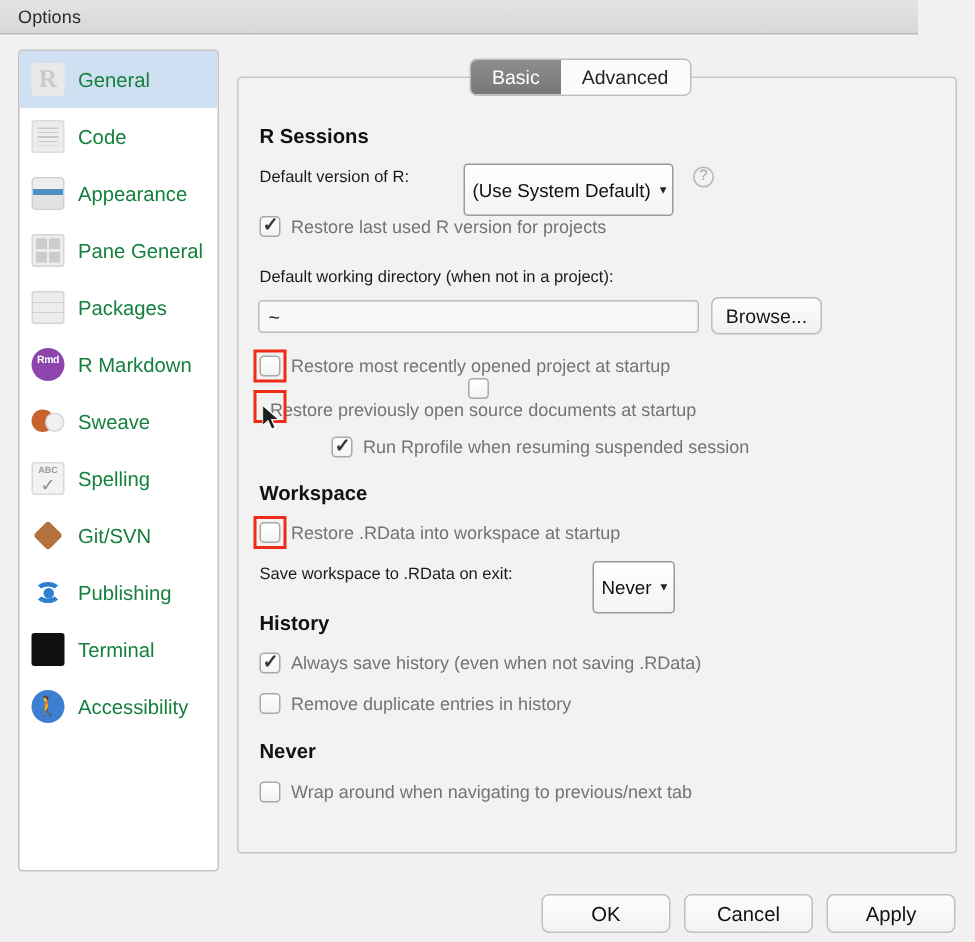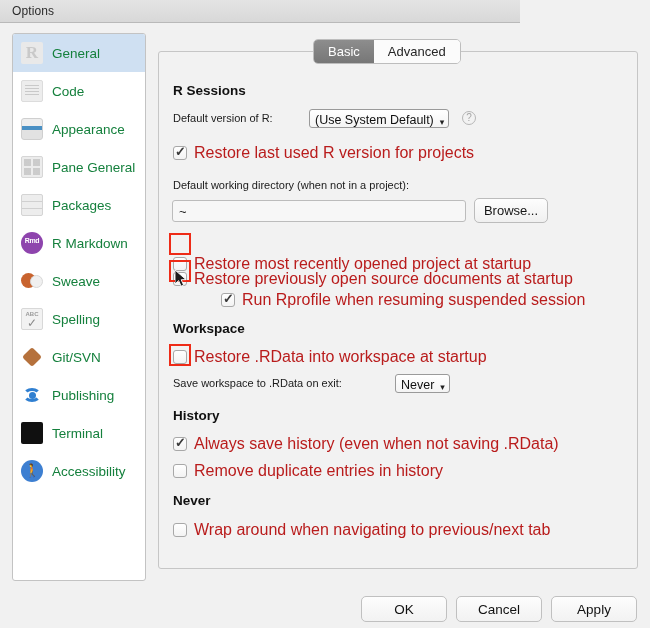--- a/index.html
+++ b/index.html
@@ -20,21 +20,21 @@
     width: 650px;
     height: 628px;
     background: #f1f1f1;
     box-sizing: border-box;
   }
 
   
   #titlebar {
     position: absolute;
     left: 0; top: 0;
-    width: 520px; height: 23px;
+    width: 612px; height: 23px;
     background: linear-gradient(to bottom, #e4e4e4, #d8d8d8);
     border-bottom: 1px solid #b9b9b9;
     box-sizing: border-box;
   }
   #titlebar .title-text {
     position: absolute;
     left: 12px; top: 4px;
     font-size: 12px;
     color: #2b2b2b;
     letter-spacing: .1px;
@@ -314,44 +314,44 @@
   }
   .cbox.checked:after {
     content: "\2713";
     position: absolute;
     left: 1px; top: -3px;
     font-size: 13px;
     color: #3a3a3a;
     font-weight: bold;
   }
   .cb-label {
-    font-size: 16px;
-    color: #b91c1c;
+    font-size: 12px;
+    color: #737373;
     margin-left: 7px;
   }
 
   
   .redbox {
     position: absolute;
     border: 2px solid #ee2b17;
     box-sizing: border-box;
     pointer-events: none;
     z-index: 8;
   }
 
   
   .sel {
     position: absolute;
-    height: 19px;
+    height: 35px;
     background: linear-gradient(to bottom, #ffffff, #f4f4f4);
     border: 1px solid #9a9a9a;
     border-radius: 3px;
     box-sizing: border-box;
     display: flex;
-    align-items: flex-end;
+    align-items: center;
     padding: 0 4px 0 5px;
     font-size: 12.5px;
     color: #101010;
     white-space: nowrap;
   }
   .sel .chev {
     margin-left: 6px;
     font-size: 9px;
     color: #222;
     line-height: 1;
@@ -521,27 +521,27 @@
 
     <div class="field-label" style="left:14px; top:127px;">Default working directory (when not in a project):</div>
 
     <div class="txtinput" style="left:13px; top:148px; width:294px;">
       <span>~</span>
     </div>
     <div class="btn" style="left:315px; top:146px; width:74px;">
       <span>Browse...</span>
     </div>
 
-    <div class="cb-row" style="left:14px; top:203px;justify-content:center;">
+    <div class="cb-row" style="left:14px; top:185px;justify-content:center;">
       <span class="cbox"></span>
       <span class="cb-label">Restore most recently opened project at startup</span>
     </div>
     <div class="redbox" style="left:10px; top:181px; width:22px; height:22px;"></div>
 
-    <div class="cb-row" style="left:14px; top:218px;">
+    <div class="cb-row" style="left:14px; top:200px;flex-direction:column;">
       <span class="cbox"></span>
       <span class="cb-label">Restore previously open source documents at startup</span>
     </div>
     <div class="redbox" style="left:10px; top:208px; width:22px; height:22px;"></div>
 
     <div class="cb-row" style="left:14px; top:239px;padding-left:48px;">
       <span class="cbox checked"></span>
       <span class="cb-label">Run Rprofile when resuming suspended session</span>
     </div>
 

